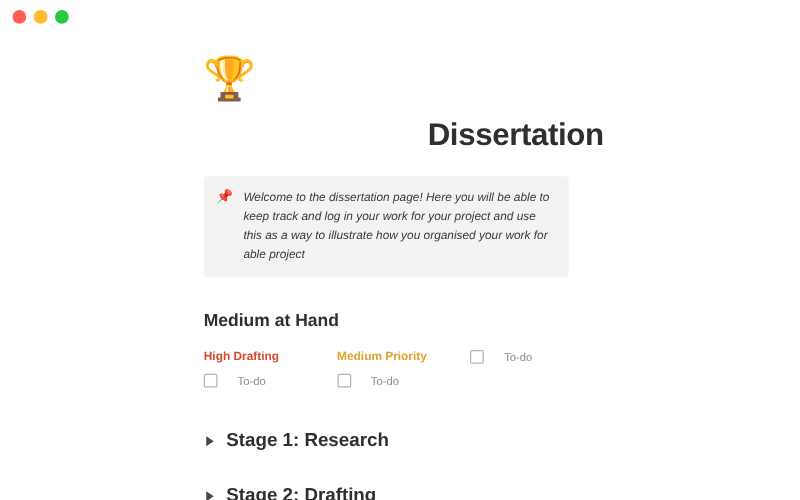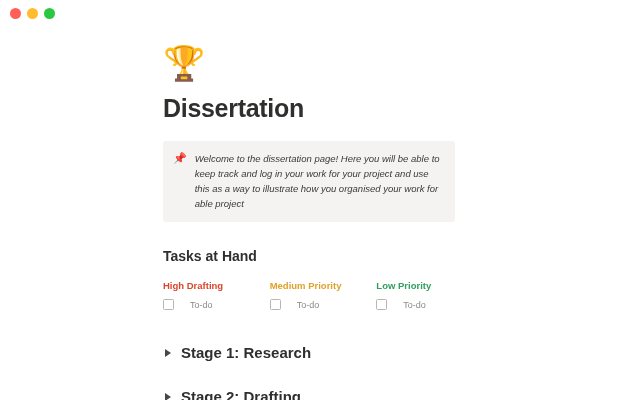--- a/index.html
+++ b/index.html
@@ -56,20 +56,21 @@
     user-select: none;
   }
 
   .page-title {
     font-size: 25px;
     font-weight: bold;
     color: #2f2f2e;
     letter-spacing: -0.3px;
     margin: 0 0 18px 0;
     font-family: "Liberation Sans", sans-serif;
+    text-align: right;
   }
 
   
   .callout {
     background: #f4f3f1;
     border-radius: 3px;
     padding: 10px 12px 11px 10px;
     display: flex;
     gap: 8px;
     width: 292px;
@@ -166,42 +167,41 @@
 
       <div class="emoji-icon">🏆</div>
 
       <h1 class="page-title">Dissertation</h1>
 
       <div class="callout">
         <span class="callout-icon">📌</span>
         <span class="callout-text">Welcome to the dissertation page! Here you will be able to keep track and log in your work for your project and use this as a way to illustrate how you organised your work for able project</span>
       </div>
 
-      <h2 class="section-heading">Tasks at Hand</h2>
+      <h2 class="section-heading">Medium at Hand</h2>
 
       <div class="priorities">
 
         <div class="priority-col">
           <div class="priority-title" style="color:#d9472b">High Drafting</div>
           <div class="todo-row">
             <span class="checkbox"></span>
             <span class="todo-label">To-do</span>
           </div>
         </div>
 
         <div class="priority-col">
           <div class="priority-title" style="color:#dfa22a">Medium Priority</div>
           <div class="todo-row">
             <span class="checkbox"></span>
             <span class="todo-label">To-do</span>
           </div>
         </div>
 
         <div class="priority-col">
-          <div class="priority-title" style="color:#2f9e5e">Low Priority</div>
           <div class="todo-row">
             <span class="checkbox"></span>
             <span class="todo-label">To-do</span>
           </div>
         </div>
 
       </div>
 
       <div class="toggle-row">
         <span class="triangle"></span>

